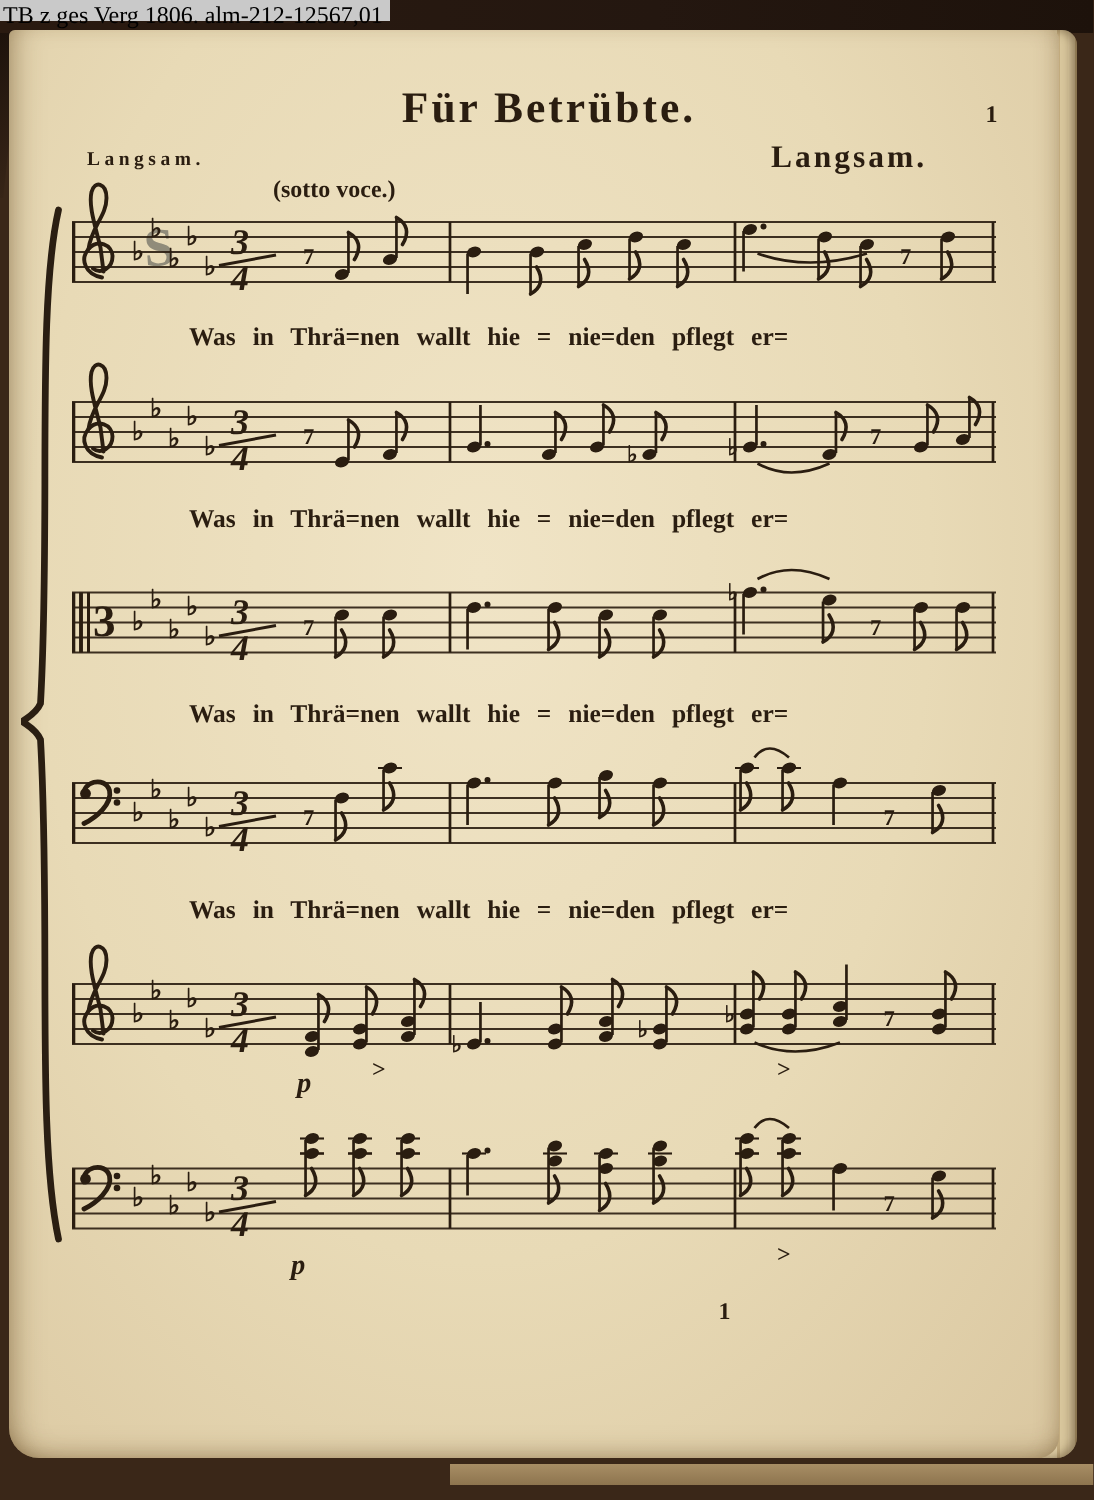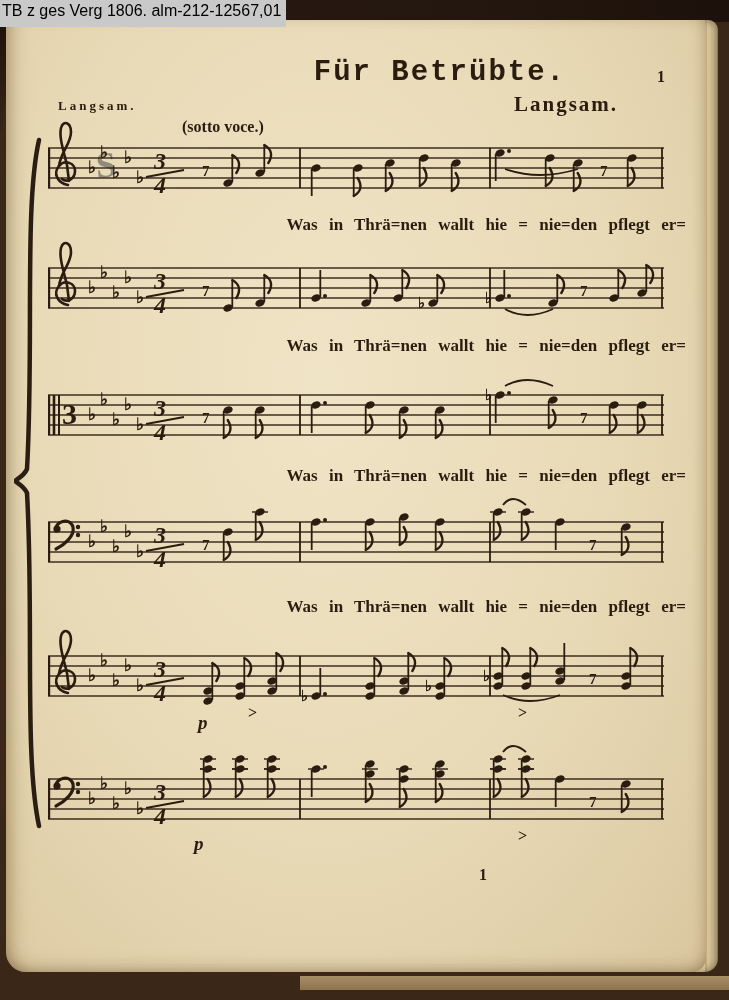--- a/index.html
+++ b/index.html
@@ -7,23 +7,23 @@
     width:729px;height:1000px;overflow:hidden;
     background:#3a2718;
     font-family:"Liberation Serif", serif;
   }
   .abs{position:absolute;}
   #scene{position:relative;width:729px;height:1000px;}
 
   
   #top-dark-strip{left:0;top:0;width:729px;height:22px;background:linear-gradient(90deg,#2a1a10,#241710 60%,#1d120b);}
   #label-bar{
-    left:0;top:0;height:27px;padding:0 5px 0 2px;
+    left:0;top:0;height:14px;padding:0 5px 0 2px;
     background:#c9c9c9;color:#000;
-    font-family:Liberation Sans, sans-serif;font-size:16px;line-height:21px;white-space:nowrap;
+    font-family:Liberation Serif, serif;font-size:16px;line-height:21px;white-space:nowrap;
   }
   #binding-wedge{left:0;top:22px;width:14px;height:110px;
     background:linear-gradient(135deg,#1d120b,#3a2718);
     clip-path:polygon(0 0,100% 0,15% 100%,0 100%);}
   #bottom-tan-strip{left:300px;top:976px;width:429px;height:14px;background:linear-gradient(180deg,#a88e65,#8d744e);}
   #right-page-edges{left:688px;top:20px;width:30px;height:952px;
     background:
       repeating-linear-gradient(90deg,#ddcba2 0 5px,#c2ab7e 5px 7px,#d8c69c 7px 12px);
     border-radius:0 10px 14px 0;
     box-shadow:inset -4px 0 6px rgba(60,40,15,.45);}
@@ -32,27 +32,27 @@
   #paper{
     left:6px;top:20px;width:700px;height:952px;
     background:radial-gradient(ellipse at 45% 38%, #f0e4c6 0%, #e8dab6 55%, #dac7a0 100%);
     border-radius:4px 6px 14px 20px;
     box-shadow:inset 14px 0 22px -14px rgba(90,60,20,.55),
                inset -10px 0 18px -12px rgba(90,60,20,.4),
                inset 0 -12px 20px -14px rgba(90,60,20,.5);
     color:#2a1d10;
   }
   .ink{color:#2a1d10;}
-  #page-title{left:160px;top:36px;width:400px;text-align:right;
-    font-size:29px;font-weight:bold;letter-spacing:2px;font-family:Liberation Mono, monospace;}
+  #page-title{left:160px;top:36px;width:400px;text-align:center;
+    font-size:29px;font-weight:bold;letter-spacing:2px;}
   #page-number-top{left:640px;top:48px;width:30px;font-size:16px;font-weight:bold;text-align:center;}
   #tempo-marking{left:52px;top:78px;font-size:13px;font-weight:bold;letter-spacing:3px;}
   #composer-name{left:508px;top:72px;font-size:21px;font-weight:bold;letter-spacing:2px;}
   #expression-marking{left:176px;top:98px;font-size:16px;font-weight:bold;}
-  .lyric-row{left:120px;width:560px;text-align:right;font-size:17px;font-weight:bold;
+  .lyric-row{left:120px;width:560px;text-align:left;font-size:17px;font-weight:bold;
     word-spacing:7px;white-space:nowrap;}
   .dyn{font-size:19px;font-weight:bold;font-style:italic;}
   #signature-mark{left:462px;top:846px;width:30px;text-align:center;font-size:16px;font-weight:bold;}
   #library-stamp{left:90px;top:124px;font-size:36px;font-weight:bold;
     color:rgba(105,105,95,.7);transform:rotate(-4deg);}
   .staff{left:42px;width:620px;height:110px;}
   .staff svg{display:block;}
   #system-brace{left:8px;top:116px;}
 </style>
 </head>

